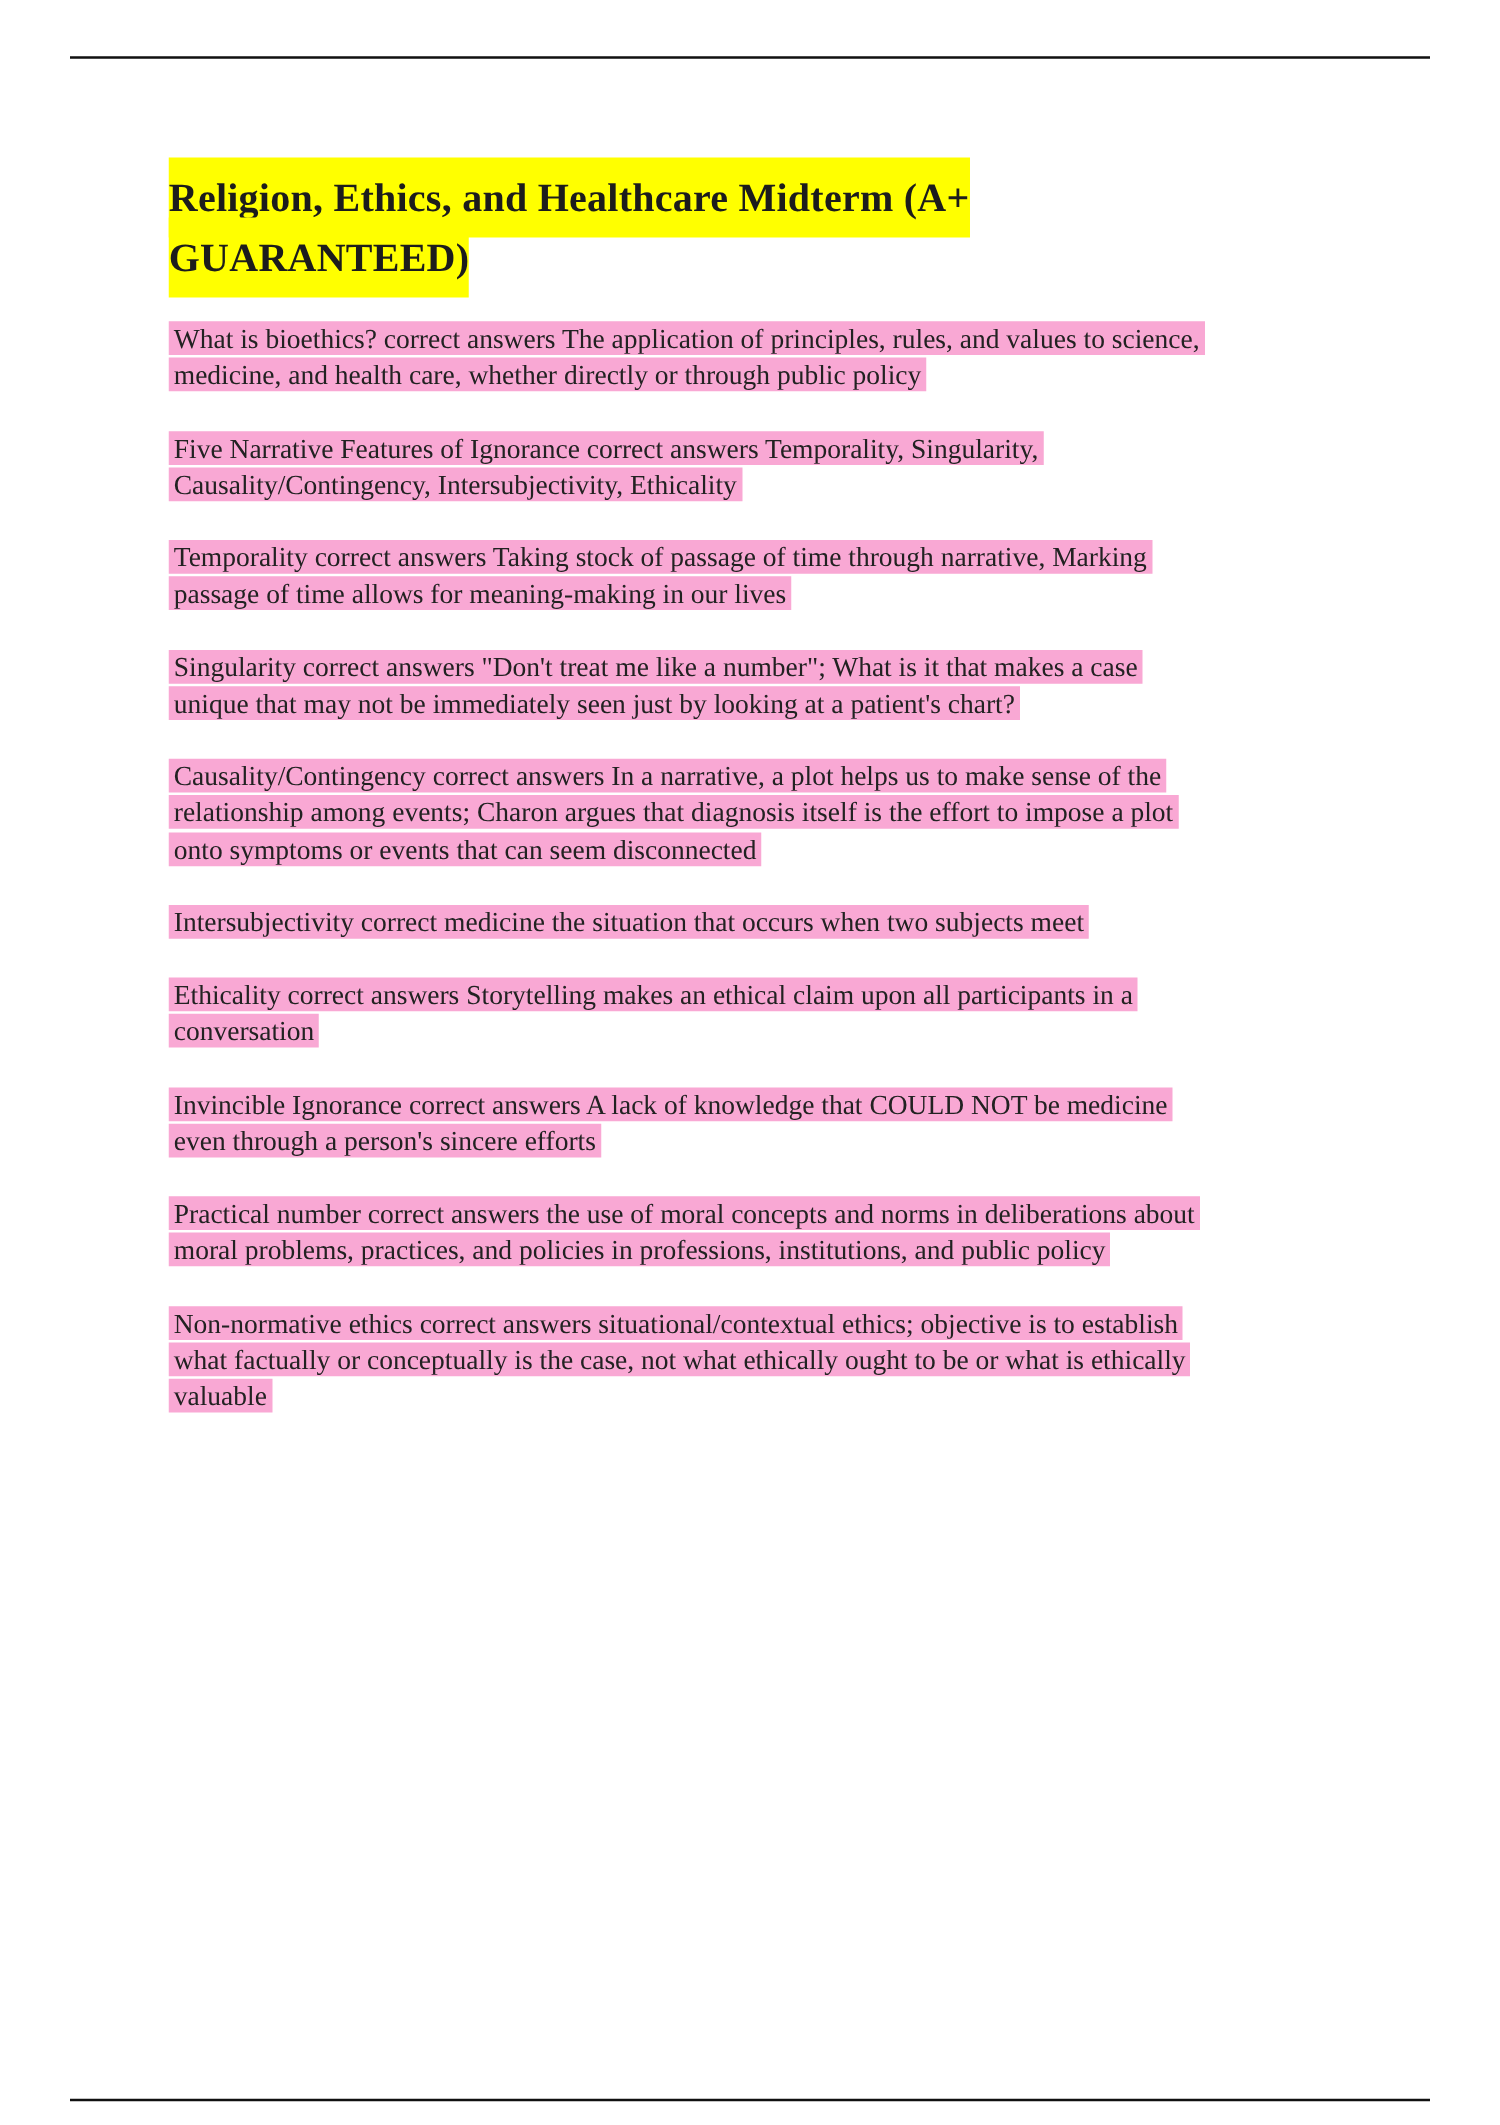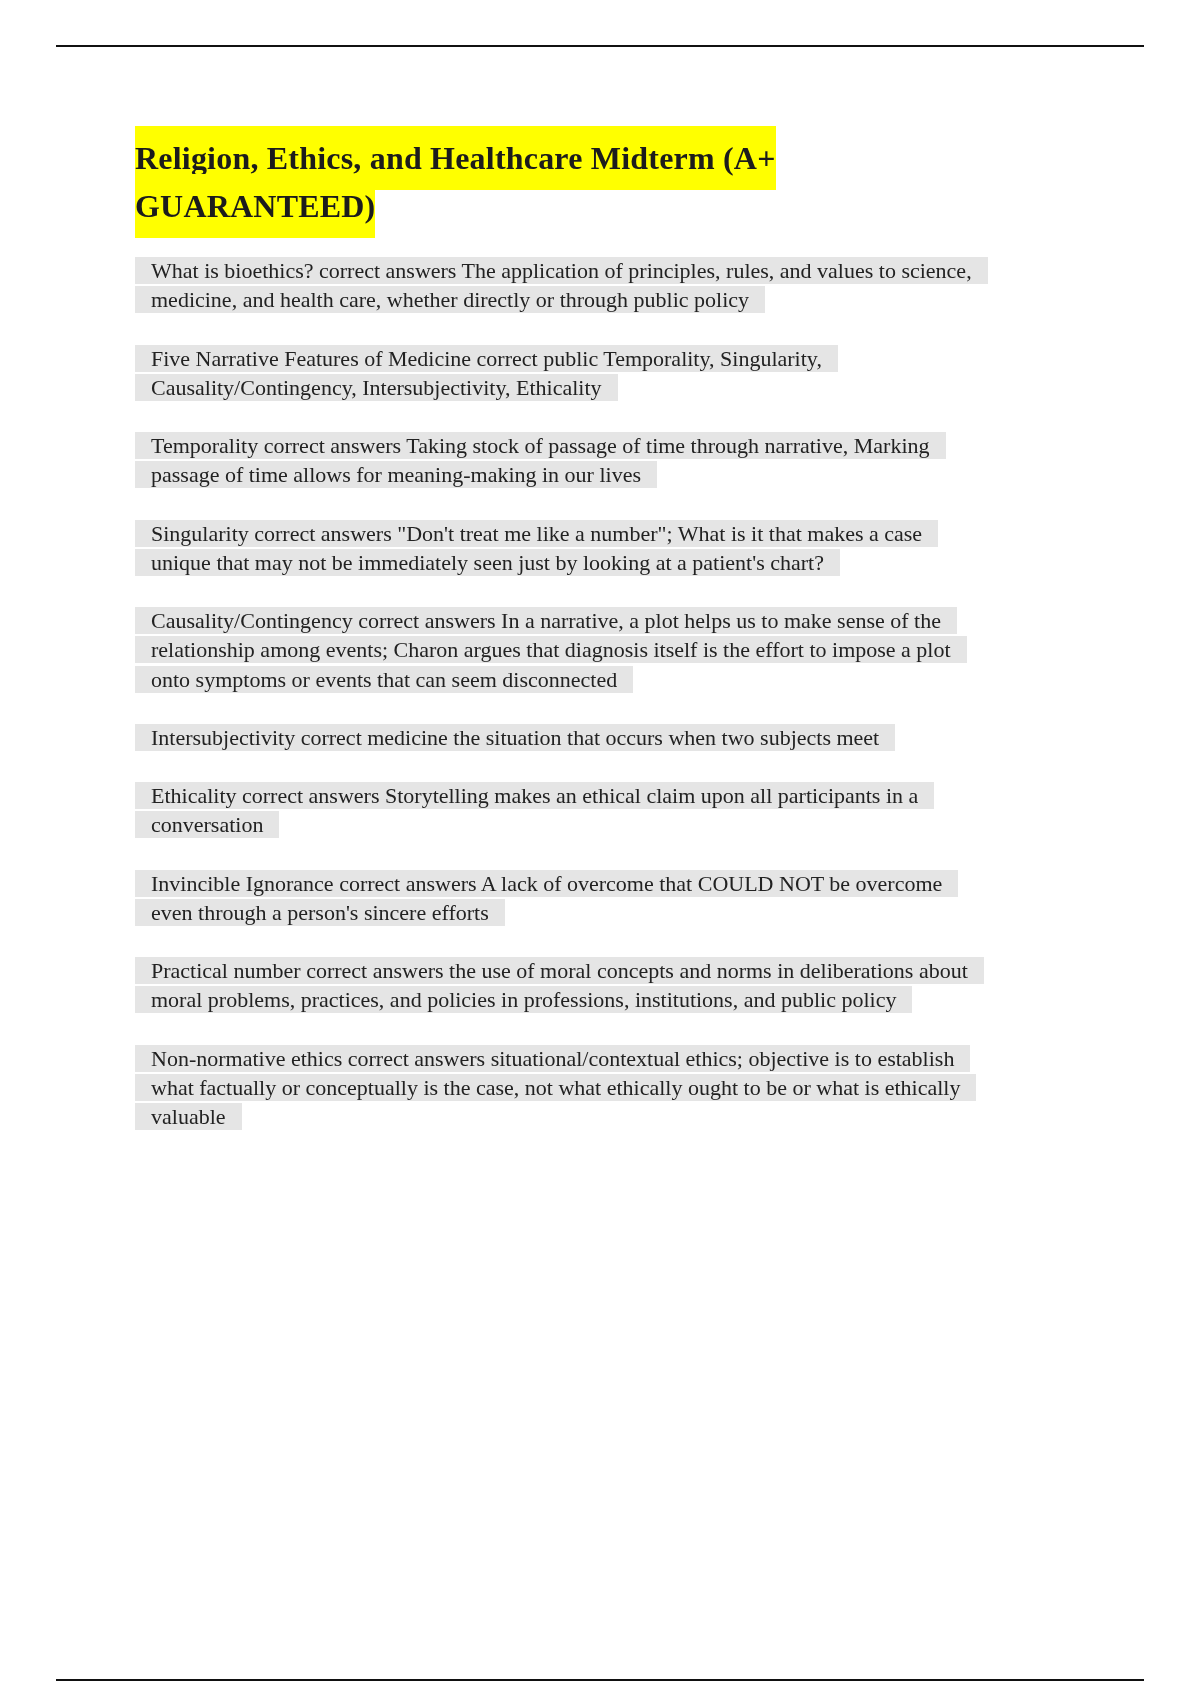--- a/index.html
+++ b/index.html
@@ -58,45 +58,45 @@
   }
 
   p.para {
     font-size: 22px;
     line-height: 1.33;
     margin-bottom: 29px;
     color: #222222;
   }
 
   p.para .hl {
-    background: #e5e5e5;
-    padding: 1px 16px;
+    background: #f9a8d4;
+    padding: 1px 4px;
     box-decoration-break: clone;
     -webkit-box-decoration-break: clone;
   }
 </style>
 </head>
 <body>
 
 <div class="page">
 
   <div class="rule top"></div>
 
   <div class="content">
 
     <h1 class="doc-title"><span class="hl-title">Religion, Ethics, and Healthcare Midterm (A+ GUARANTEED)</span></h1>
 
     <p class="para"><span class="hl">What is bioethics? correct answers The application of principles, rules, and values to science, medicine, and health care, whether directly or through public policy</span></p>
-    <p class="para"><span class="hl">Five Narrative Features of Medicine correct public Temporality, Singularity, Causality/Contingency, Intersubjectivity, Ethicality</span></p>
+    <p class="para"><span class="hl">Five Narrative Features of Ignorance correct answers Temporality, Singularity, Causality/Contingency, Intersubjectivity, Ethicality</span></p>
     <p class="para"><span class="hl">Temporality correct answers Taking stock of passage of time through narrative, Marking passage of time allows for meaning-making in our lives</span></p>
     <p class="para"><span class="hl">Singularity correct answers "Don't treat me like a number"; What is it that makes a case unique that may not be immediately seen just by looking at a patient's chart?</span></p>
     <p class="para"><span class="hl">Causality/Contingency correct answers In a narrative, a plot helps us to make sense of the relationship among events; Charon argues that diagnosis itself is the effort to impose a plot onto symptoms or events that can seem disconnected</span></p>
     <p class="para"><span class="hl">Intersubjectivity correct medicine the situation that occurs when two subjects meet</span></p>
     <p class="para"><span class="hl">Ethicality correct answers Storytelling makes an ethical claim upon all participants in a conversation</span></p>
-    <p class="para"><span class="hl">Invincible Ignorance correct answers A lack of overcome that COULD NOT be overcome even through a person's sincere efforts</span></p>
+    <p class="para"><span class="hl">Invincible Ignorance correct answers A lack of knowledge that COULD NOT be medicine even through a person's sincere efforts</span></p>
     <p class="para"><span class="hl">Practical number correct answers the use of moral concepts and norms in deliberations about moral problems, practices, and policies in professions, institutions, and public policy</span></p>
     <p class="para"><span class="hl">Non-normative ethics correct answers situational/contextual ethics; objective is to establish what factually or conceptually is the case, not what ethically ought to be or what is ethically valuable</span></p>
 
   </div>
 
   <div class="rule bottom"></div>
 
 </div>
 
 </body></html>

